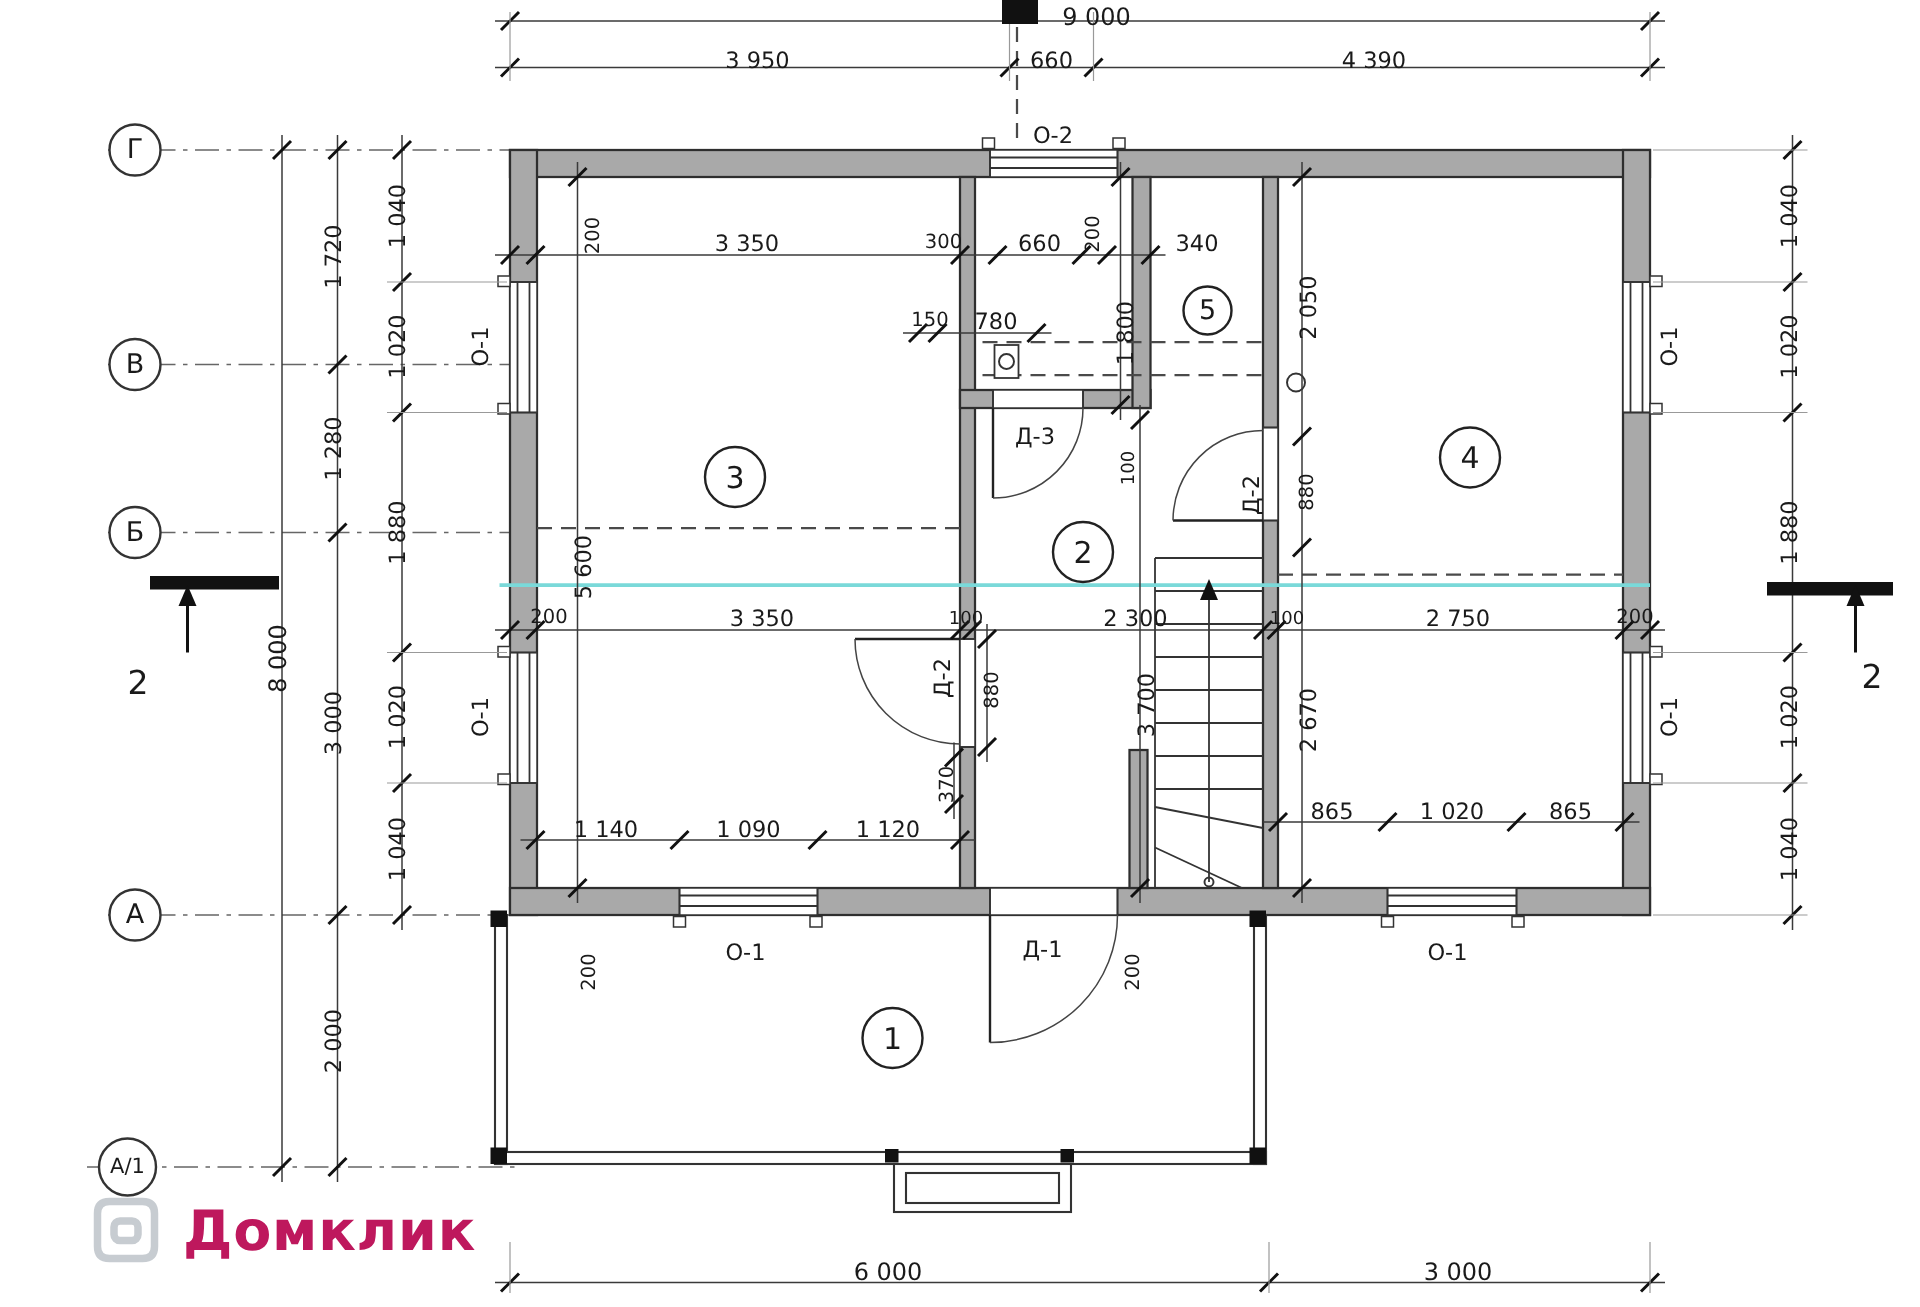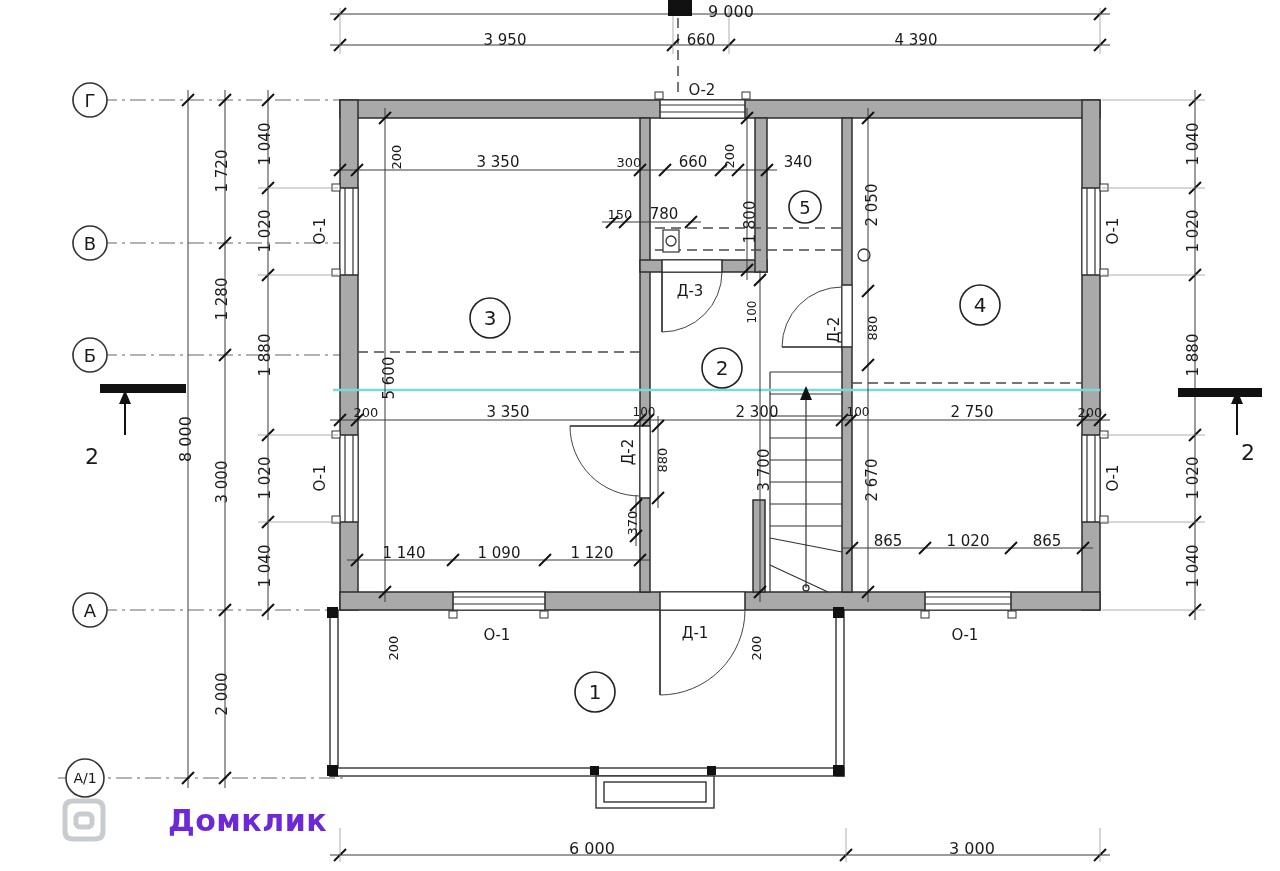--- a/index.html
+++ b/index.html
@@ -1,20 +1,20 @@
 <!DOCTYPE html>
 <html><head>
 <meta charset="utf-8">
 <style>
   html,body{margin:0;padding:0;background:#ffffff;overflow:hidden;}
   .stage{position:relative;width:1280px;height:871px;background:#ffffff;
          font-family:"DejaVu Sans",sans-serif;}
   .stage svg.plan{position:absolute;left:0;top:0;}
   .watermark{position:absolute;left:56px;top:794px;display:flex;align-items:center;gap:10px;}
-  .wm-text{font-size:30px;font-weight:600;color:#6d28d9;letter-spacing:.5px;margin-left:46px;}
+  .wm-text{font-size:37px;font-weight:600;color:#be185d;letter-spacing:.5px;}
   .wm-logo{width:56px;height:52px;}
 </style>
 </head>
 <body>
 
 <div class="stage">
   <svg class="plan" width="1280" height="871" viewBox="0 0 1280 871">
     <g id="layer-axes">
         <line x1="72" y1="100" x2="346" y2="100" stroke="#666" stroke-width="1" stroke-dasharray="16 5 3 5"></line>
         <line x1="72" y1="243" x2="346" y2="243" stroke="#666" stroke-width="1" stroke-dasharray="16 5 3 5"></line>

